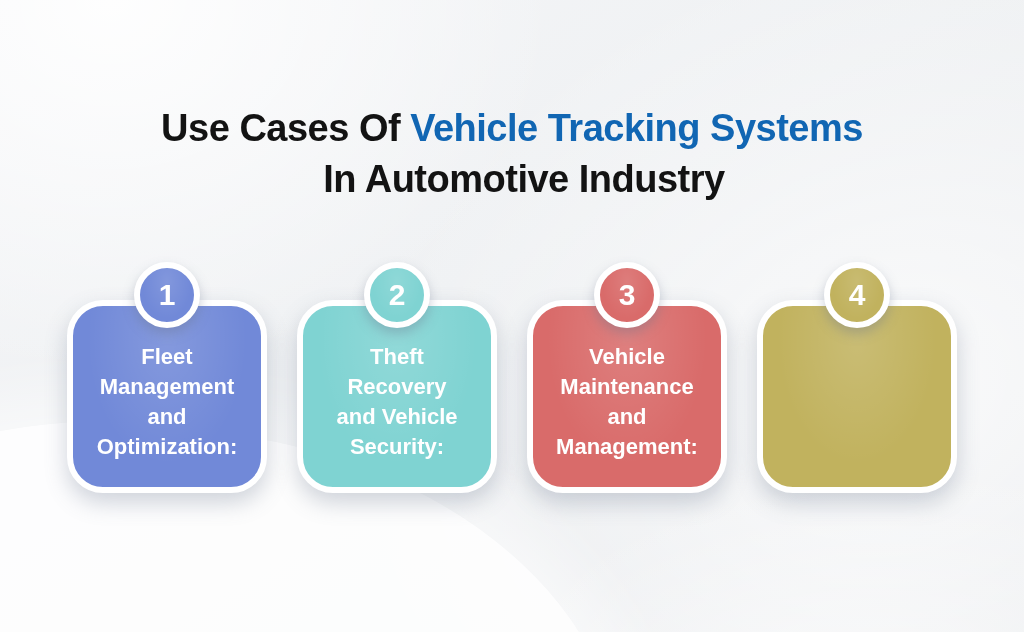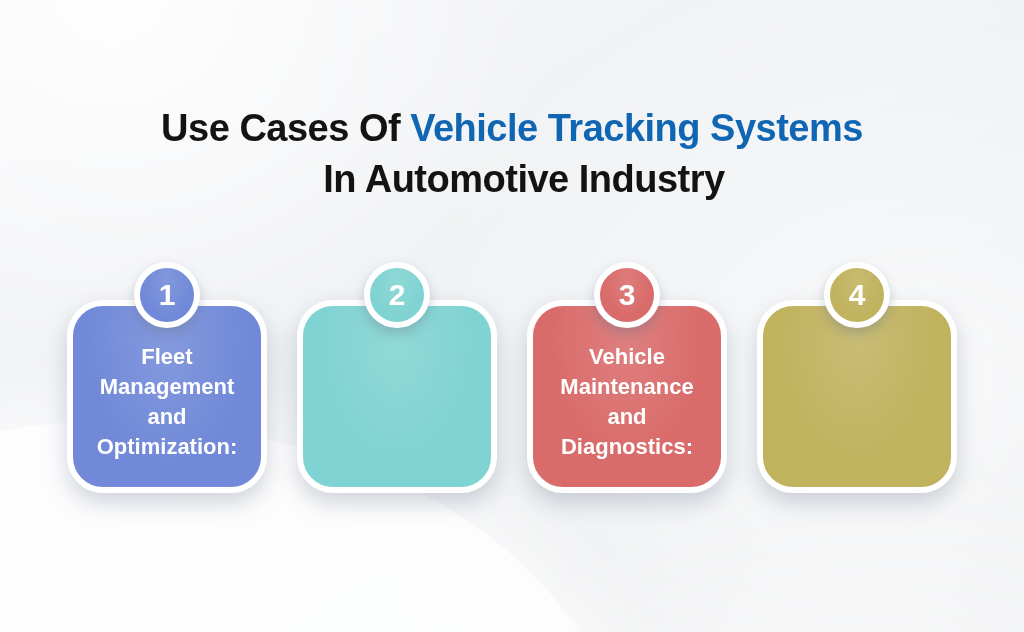--- a/index.html
+++ b/index.html
@@ -137,28 +137,32 @@
     <div class="card" style="background-color: rgb(113, 137, 216);">
       <div class="badge" style="background-color: rgb(113, 137, 216);">1</div>
       <div class="card-label">Fleet
 Management
 and
 Optimization:</div>
     </div>
 
     <div class="card" style="background-color: rgb(127, 211, 210);">
       <div class="badge" style="background-color: rgb(127, 211, 210);">2</div>
+      <div class="card-label">Theft
+Recovery
+and Vehicle
+Security:</div>
     </div>
 
     <div class="card" style="background-color: rgb(217, 107, 106);">
       <div class="badge" style="background-color: rgb(217, 107, 106);">3</div>
       <div class="card-label">Vehicle
 Maintenance
 and
-Diagnostics:</div>
+Management:</div>
     </div>
 
     <div class="card" style="background-color: rgb(193, 178, 94);">
       <div class="badge" style="background-color: rgb(193, 178, 94);">4</div>
     </div>
 
   </div>
 </div>
 
 </body></html>

